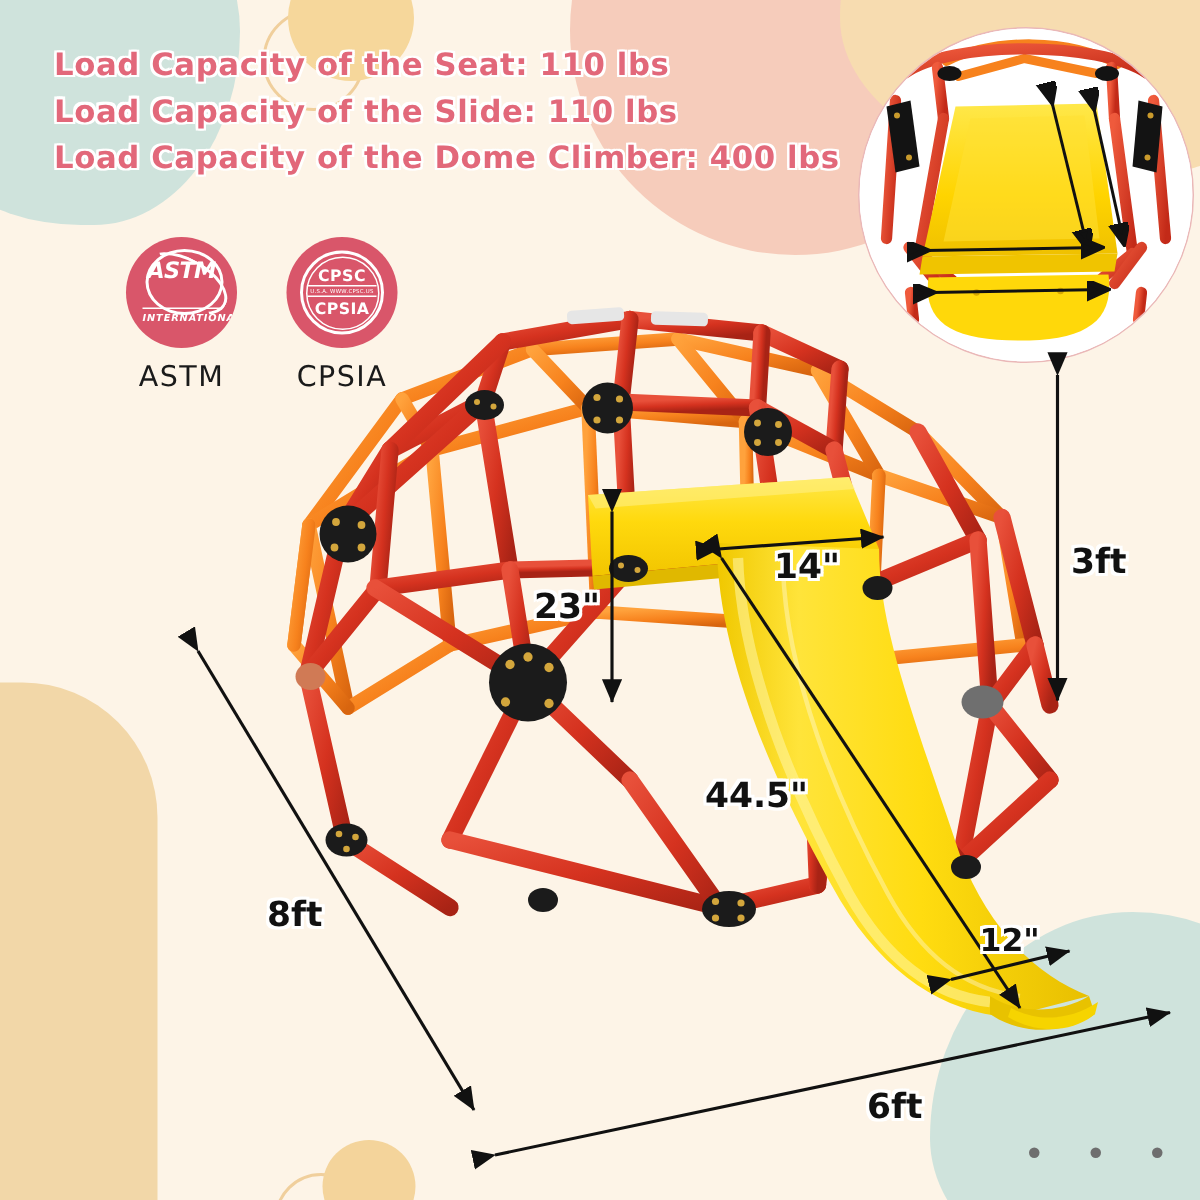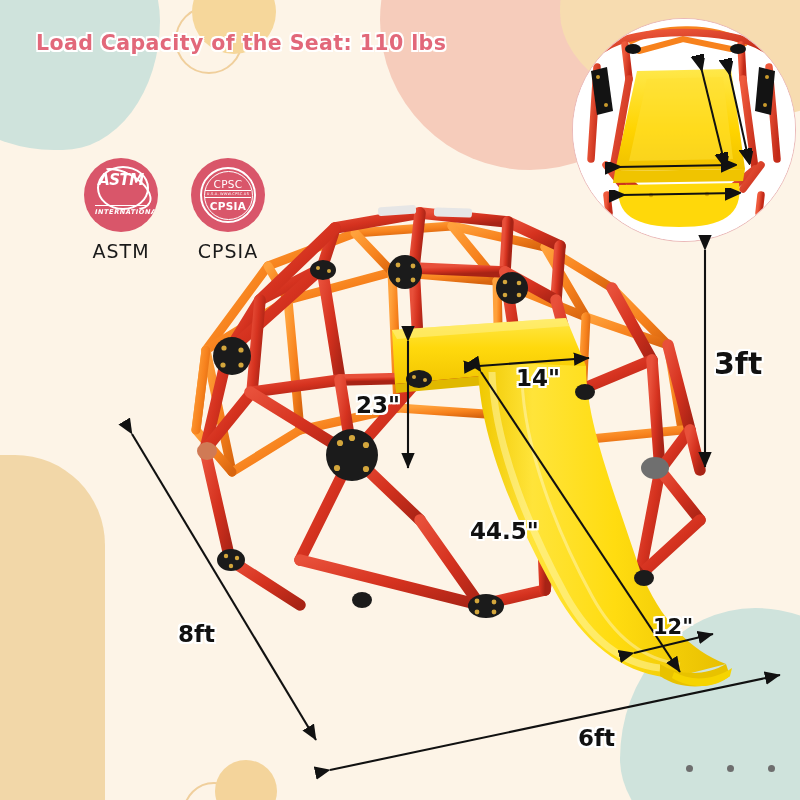--- a/index.html
+++ b/index.html
@@ -169,21 +169,21 @@
     position: absolute; left: 12.5px; top: 12.5px;
     width: 49px; height: 49px;
     border-radius: 50%;
     border: 1px solid #fff;
     box-sizing: border-box;
   }
   .cpsc-top {
     position: absolute; left: 0; top: 20px; width: 74px;
     text-align: center;
     font-family: "DejaVu Sans", sans-serif;
-    font-size: 10.5px; color: #fff; font-weight: normal;
+    font-size: 10.5px; color: #fff; font-weight: bold;
     letter-spacing: 0.3px;
   }
   .cpsc-mid {
     position: absolute; left: 0; top: 32px; width: 74px;
     text-align: center;
     font-family: "DejaVu Sans", sans-serif;
     font-size: 3.6px; color: #fff;
     letter-spacing: 0.2px;
     border-top: 1px solid #fff;
     border-bottom: 1px solid #fff;
@@ -230,22 +230,22 @@
       -2px -2px 0 #fff, 2px -2px 0 #fff,
       -2px  2px 0 #fff, 2px  2px 0 #fff,
       -2px 0 0 #fff, 2px 0 0 #fff,
       0 -2px 0 #fff, 0 2px 0 #fff;
   }
 
   .d-23in  { left: 356px; top: 392px; font-size: 23px; }
   .d-14in  { left: 516px; top: 365px; font-size: 23px; }
   .d-445in { left: 470px; top: 518px; font-size: 23px; }
   .d-12in  { left: 653px; top: 615px; font-size: 21px; }
-  .d-3ft   { left: 714px; top: 346px; font-size: 30px; }
-  .d-8ft   { left: 178px; top: 597px; font-size: 23px; margin-top: 24px; }
+  .d-3ft   { left: 714px; top: 362px; font-size: 23px; }
+  .d-8ft   { left: 178px; top: 597px; font-size: 23px; }
   .d-6ft   { left: 578px; top: 725px; font-size: 23px; text-align: center; }
 
   
   .dots { position: absolute; left: 686px; top: 757px; z-index: 18; }
   .dot {
     display: inline-block;
     width: 7px; height: 7px;
     border-radius: 50%;
     background: #6e6e6e;
     margin-right: 29px;
@@ -264,20 +264,22 @@
     <div class="blob blob-tan-left"></div>
     <div class="blob blob-mint-br"></div>
     <div class="blob circle-ring-top"></div>
     <div class="blob circle-solid-top"></div>
     <div class="blob circle-ring-bottom"></div>
     <div class="blob circle-solid-bottom"></div>
   </div>
 
   <div class="capacity-block">
     <div class="capacity-line">Load Capacity of the Seat: 110 lbs</div>
+    <div class="capacity-line">Load Capacity of the Slide: 110 lbs</div>
+    <div class="capacity-line">Load Capacity of the Dome Climber: 400 lbs</div>
   </div>
 
   <div class="certs">
     <div class="cert cert-astm">
       <div class="cert-disc">
         <div class="astm-ring"></div>
         <div class="astm-word">ASTM</div>
         <div class="astm-swoosh"></div>
         <div class="astm-intl">INTERNATIONAL</div>
       </div>

